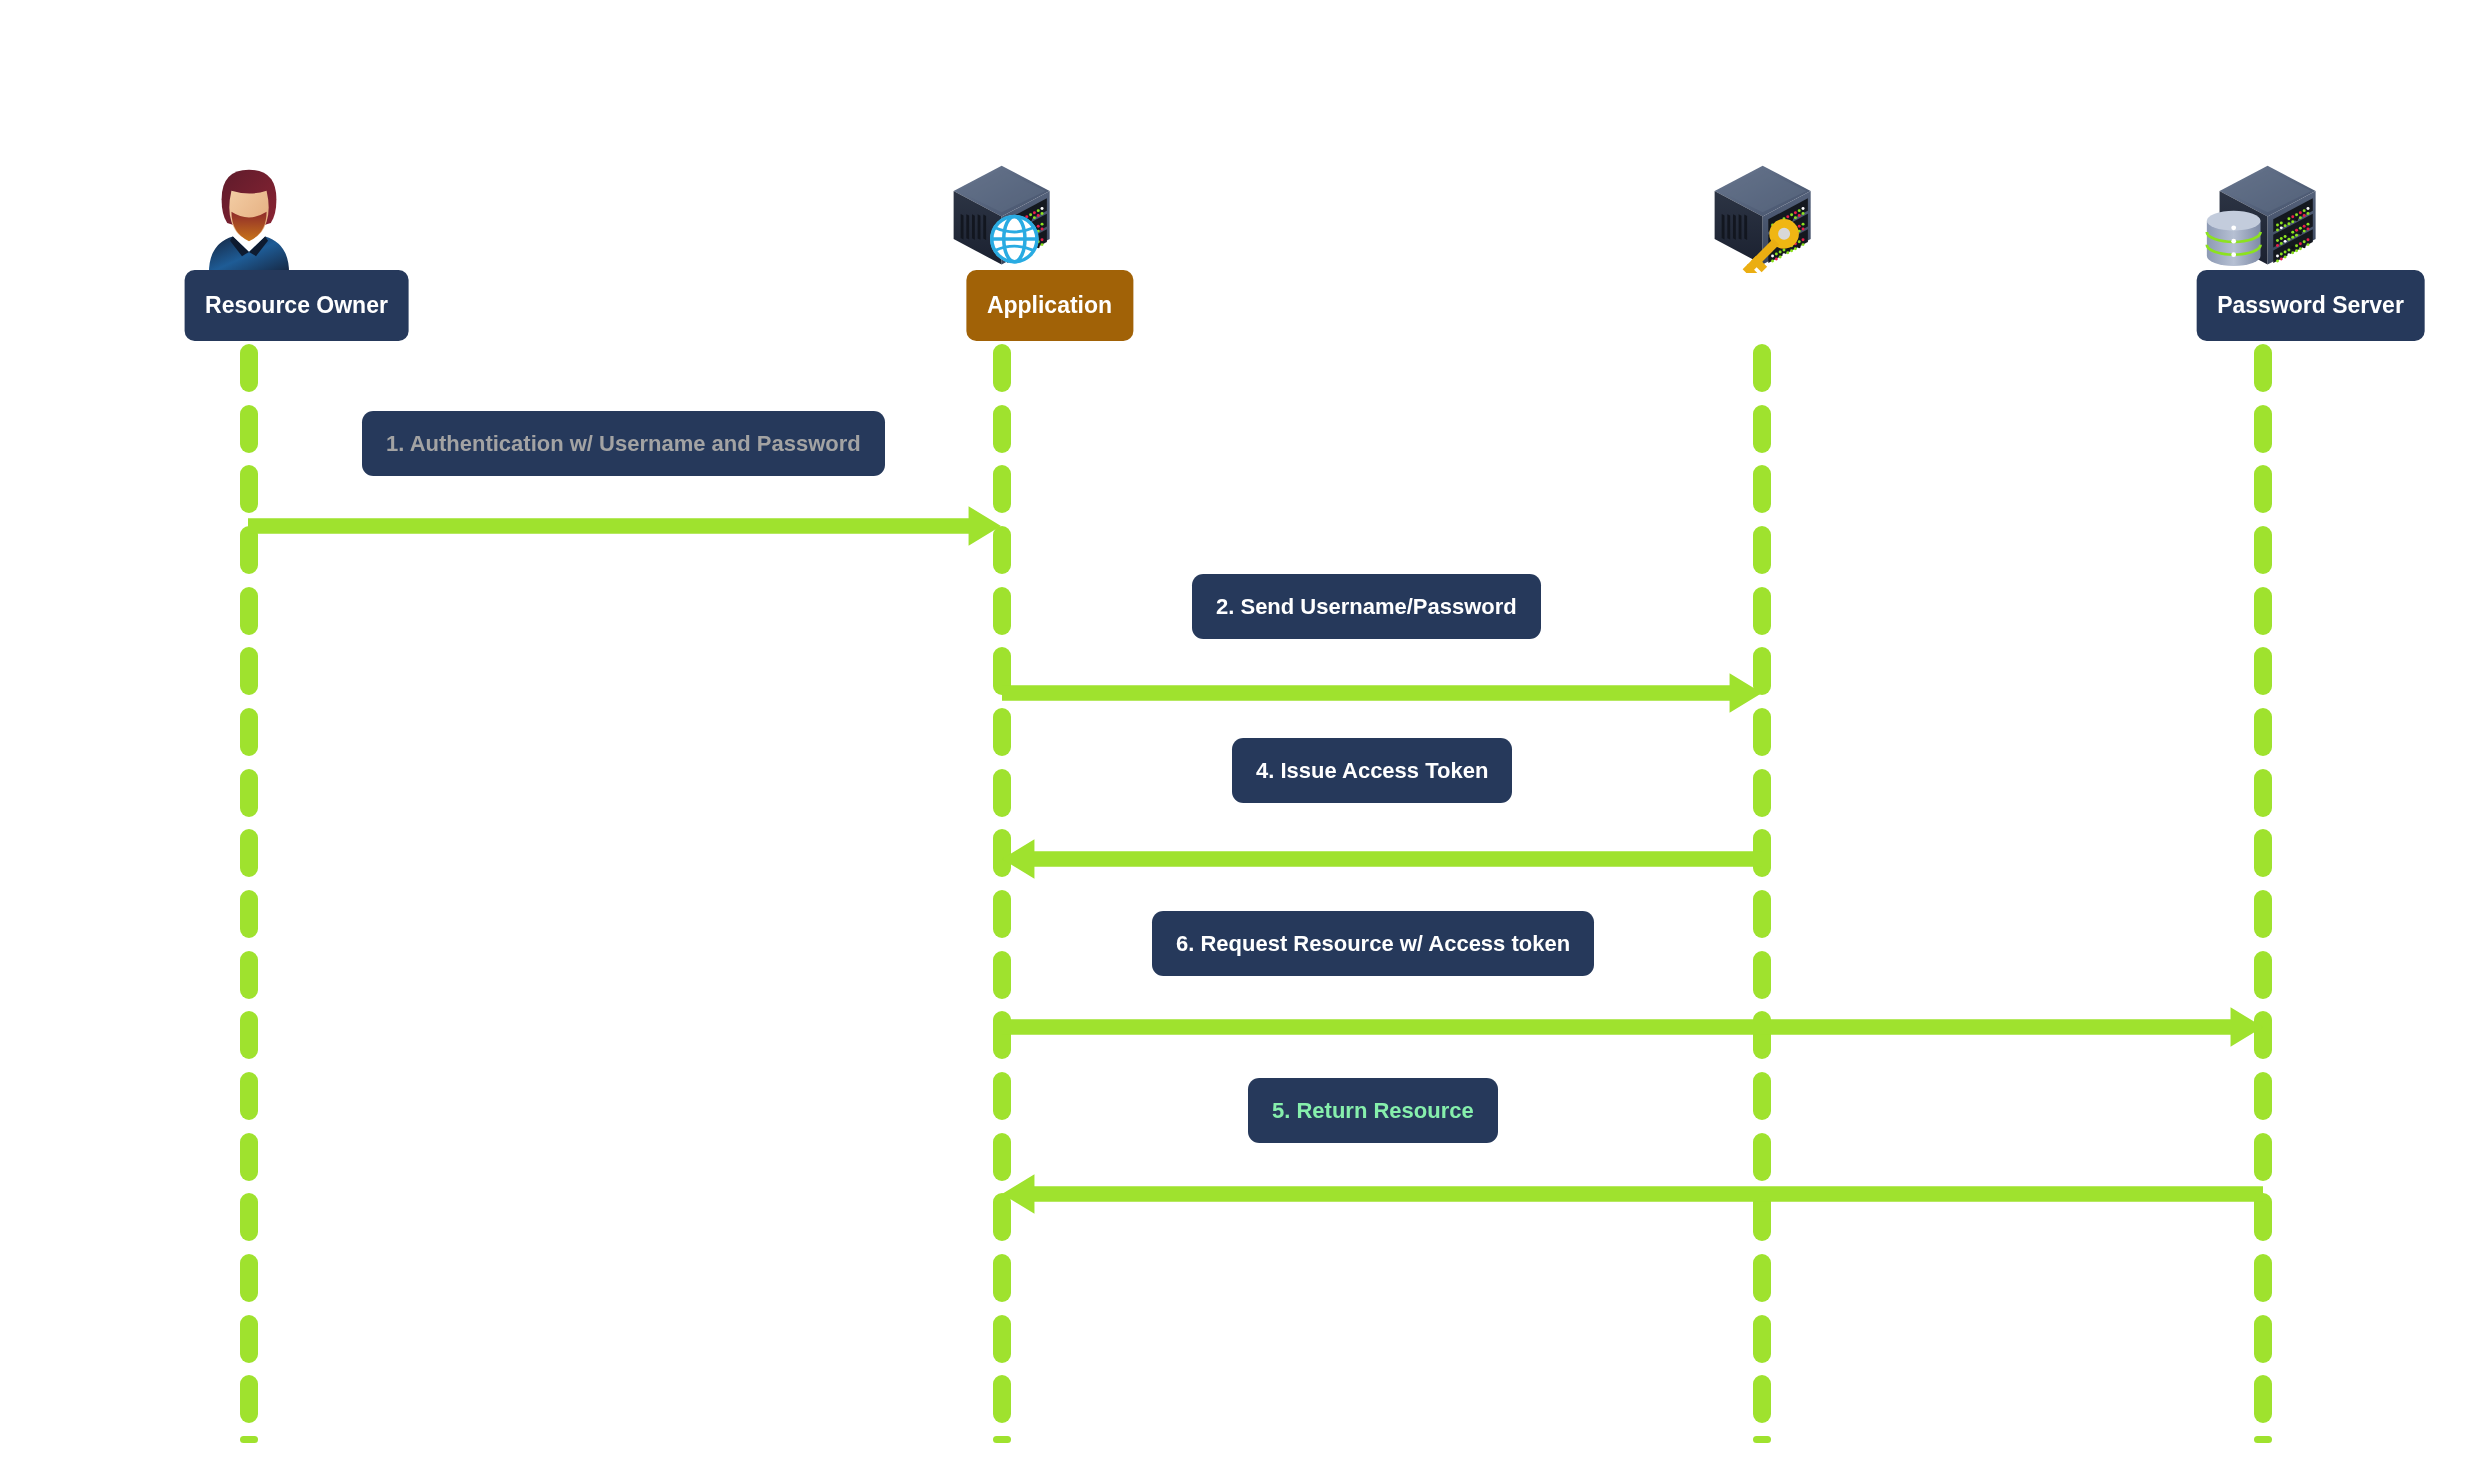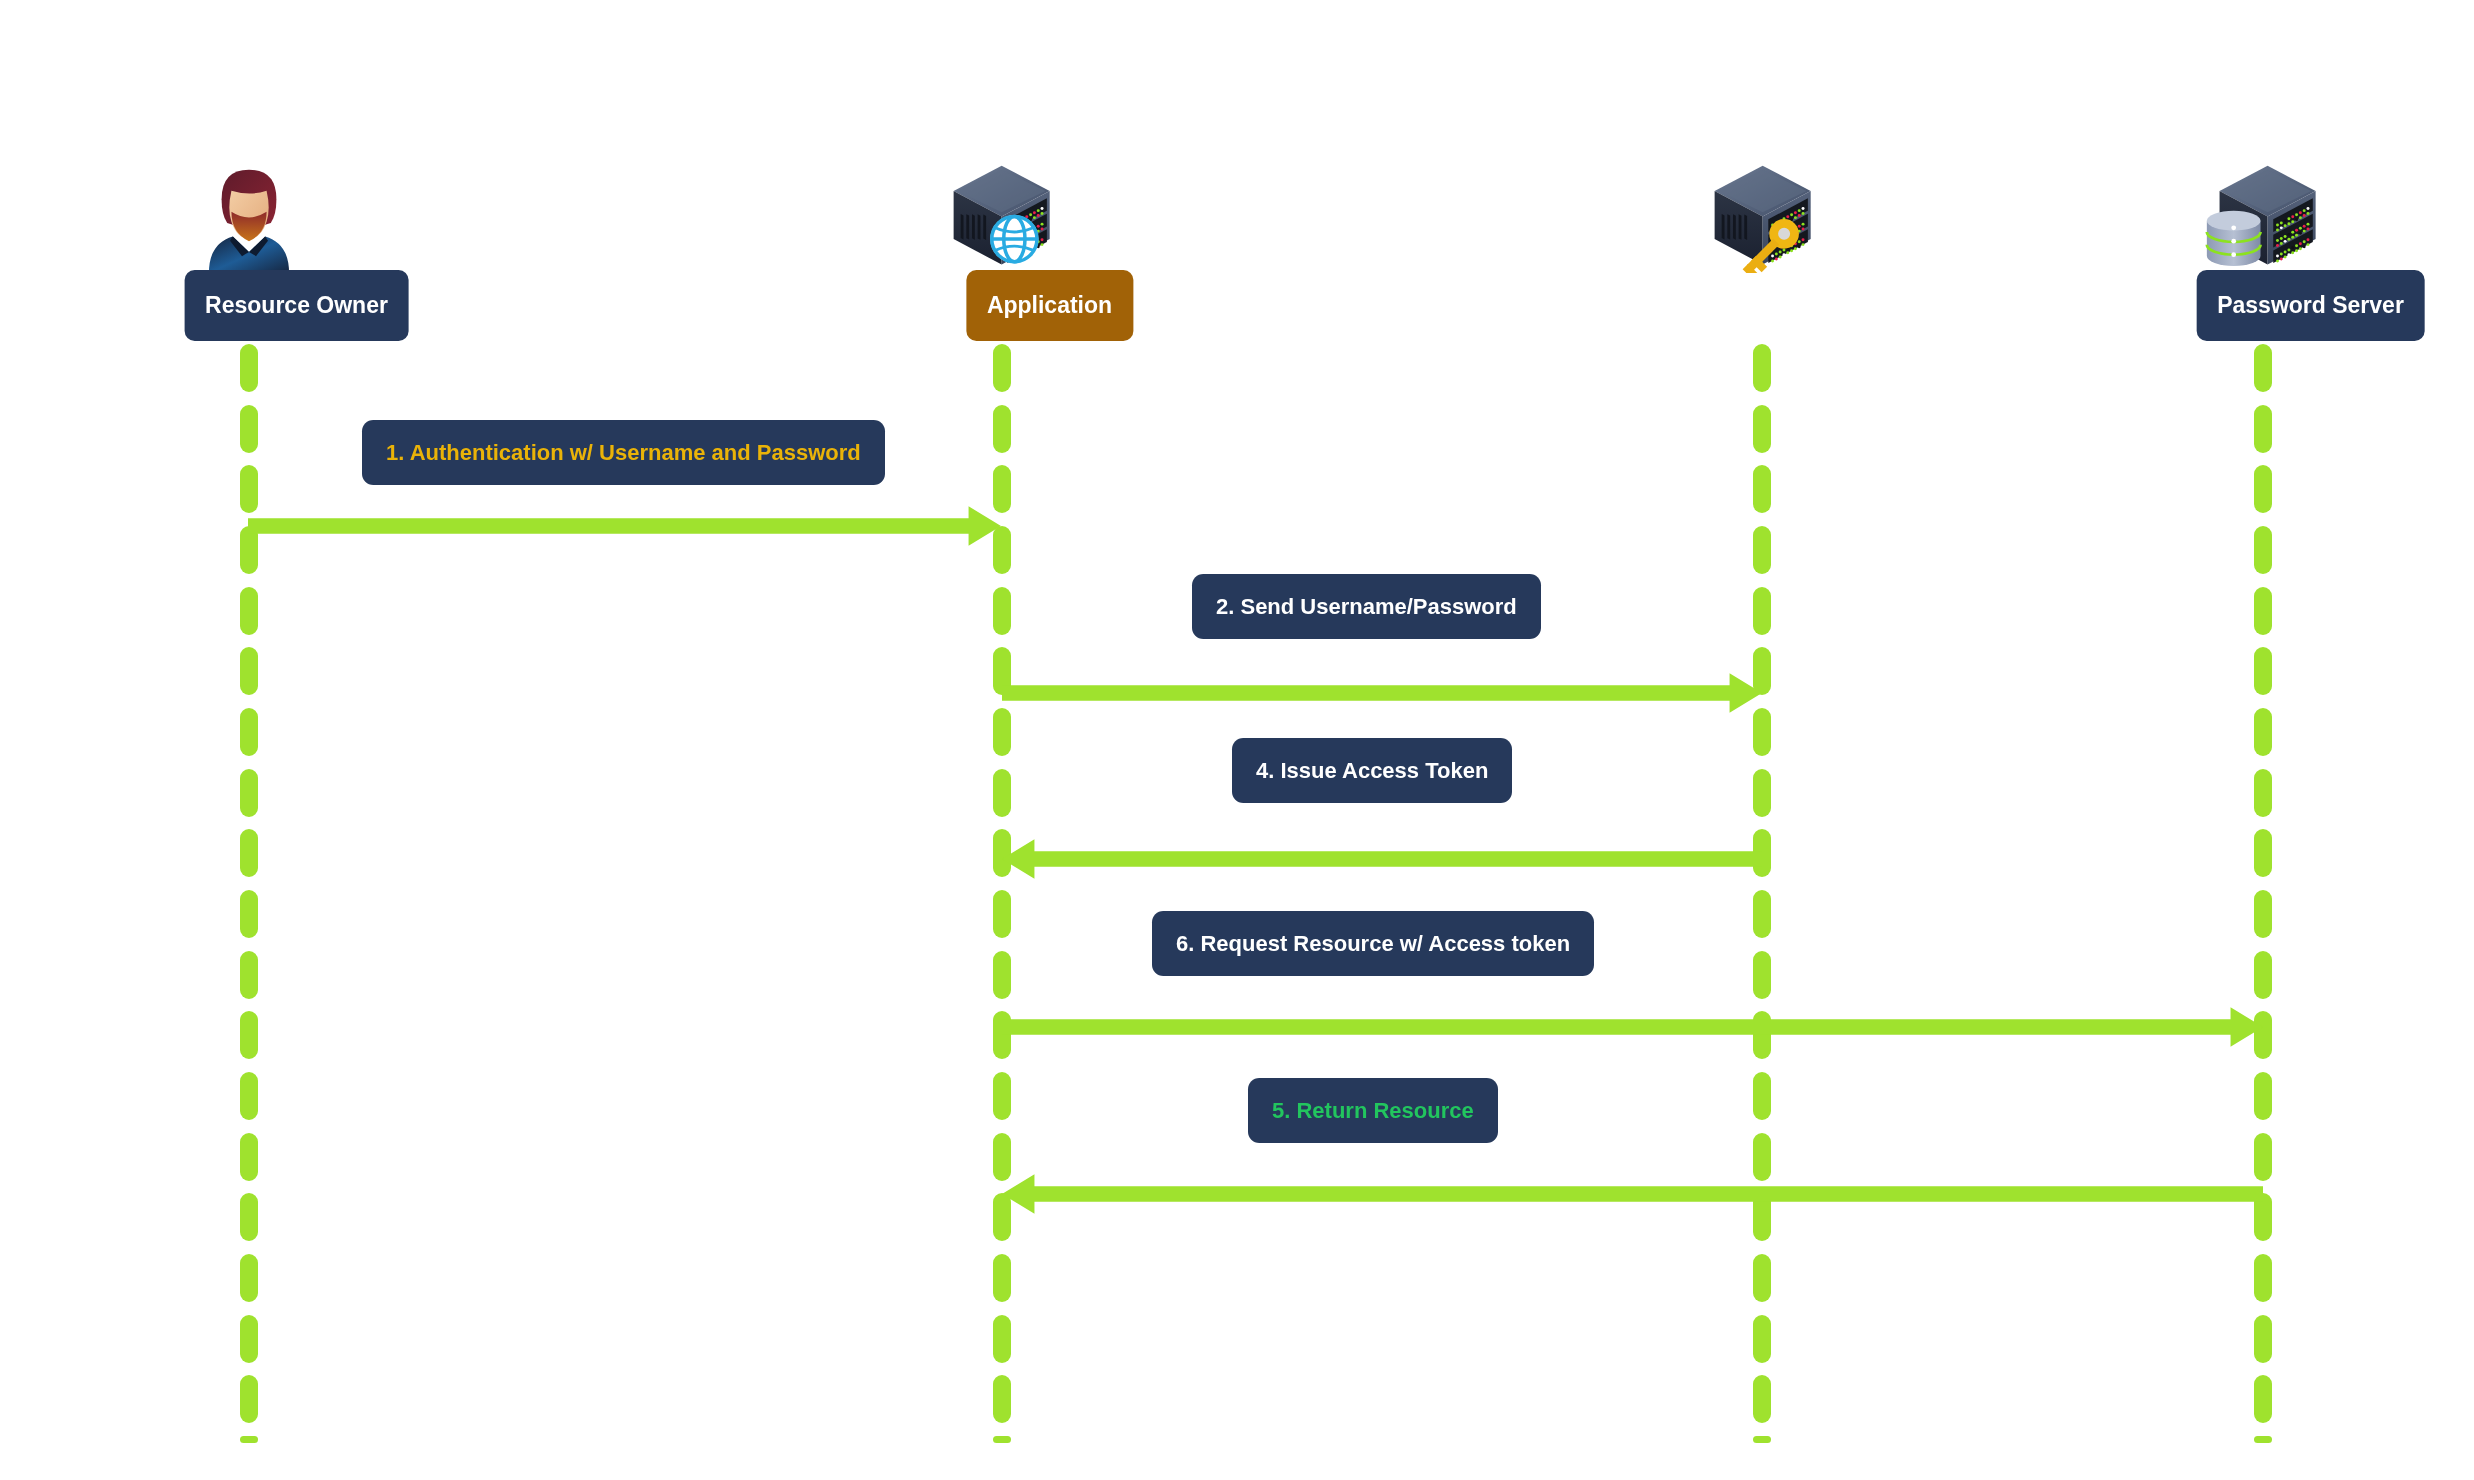--- a/index.html
+++ b/index.html
@@ -494,19 +494,19 @@
       <ellipse cx="46" cy="16" rx="38" ry="14" fill="#C3CCDC"></ellipse>
       <path d="M8 32 a38 14 0 0 0 76 0" fill="none" stroke="#8CE21F" stroke-width="4"></path>
       <path d="M8 50 a38 14 0 0 0 76 0" fill="none" stroke="#8CE21F" stroke-width="4"></path>
       <circle cx="46" cy="26" r="3.4" fill="#fff"></circle>
       <circle cx="46" cy="45" r="3.4" fill="#fff"></circle>
       <circle cx="46" cy="64" r="3.4" fill="#fff"></circle>
     </g>
   </svg></div>
       <div class="actor-label" style="bottom: 5px; background: rgb(38, 57, 91); color: rgb(255, 255, 255);">Password Server</div>
     </div>
-    <div class="msg-label" style="left: 362px; top: 411px; background: rgb(38, 57, 91); color: #eab308; margin-top: 9px;">1. Authentication w/ Username and Password</div>
+    <div class="msg-label" style="left: 362px; top: 411px; background: rgb(38, 57, 91); color: #a3a3a3;">1. Authentication w/ Username and Password</div>
     <div class="msg-label" style="left: 1192px; top: 574px; background: rgb(38, 57, 91); color: rgb(255, 255, 255);">2. Send Username/Password</div>
     <div class="msg-label" style="left: 1232px; top: 738px; background: rgb(38, 57, 91); color: rgb(255, 255, 255);">4. Issue Access Token</div>
     <div class="msg-label" style="left: 1152px; top: 911px; background: rgb(38, 57, 91); color: rgb(255, 255, 255);">6. Request Resource w/ Access token</div>
-    <div class="msg-label" style="left: 1248px; top: 1078px; background: rgb(38, 57, 91); color: #22c55e;">5. Return Resource</div>
+    <div class="msg-label" style="left: 1248px; top: 1078px; background: rgb(38, 57, 91); color: #86efac;">5. Return Resource</div>
   </div>
 
 
 </body></html>

